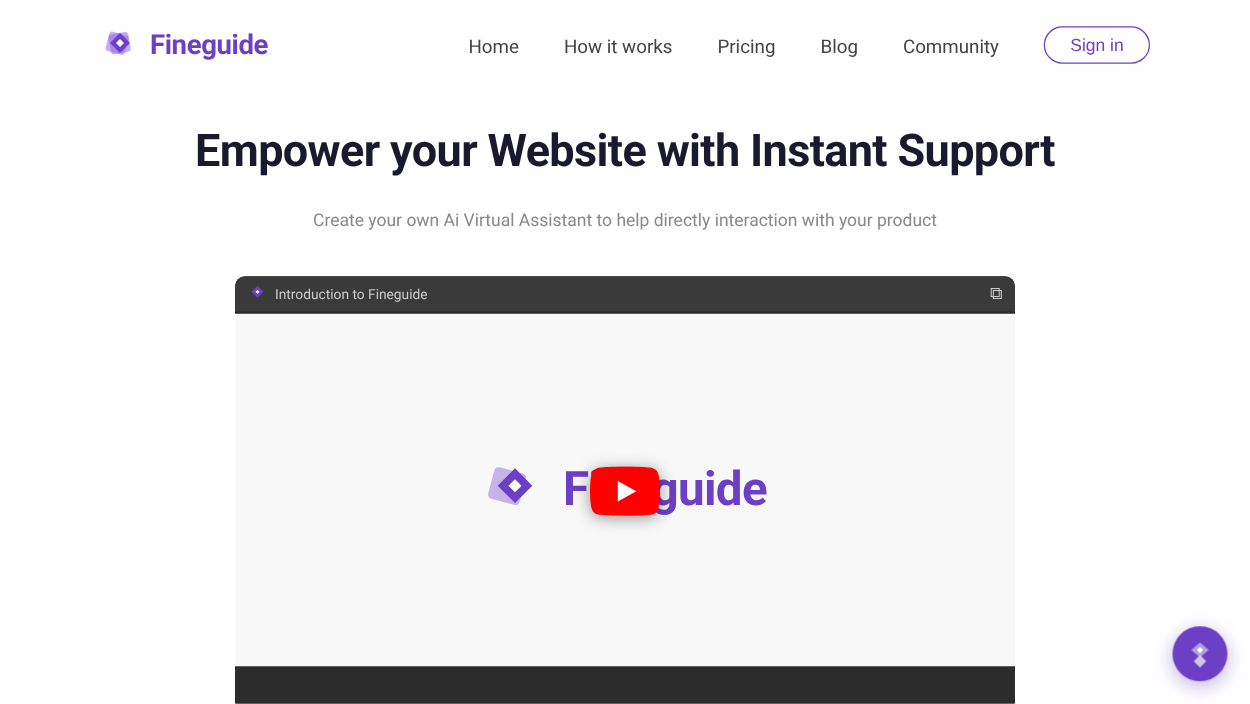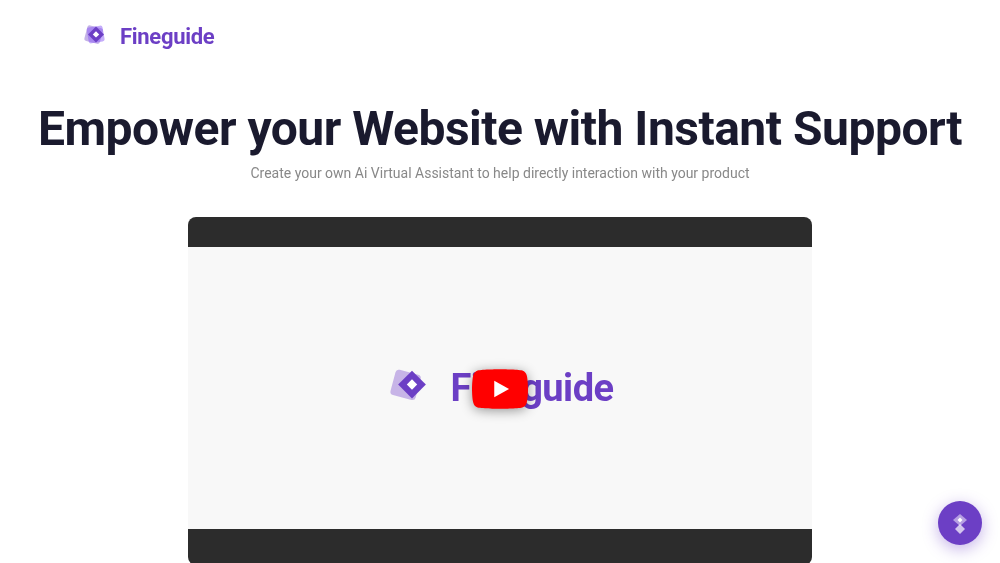--- a/index.html
+++ b/index.html
@@ -75,24 +75,24 @@
       font-weight: 500;
     }
 
     
     .hero {
       text-align: center;
       padding: 28px 0 20px;
     }
 
     .hero-title {
-      font-size: 48px;
+      font-size: 36px;
       font-weight: 700;
       color: #1a1a2e;
-      margin-bottom: 8px;
+      margin-bottom: 27px;
       letter-spacing: -0.5px;
     }
 
     .hero-subtitle {
       font-size: 14px;
       color: #888;
       font-weight: 400;
     }
 
     
@@ -284,29 +284,49 @@
       <rect x="10" y="6" width="20" height="20" rx="3" transform="rotate(15 10 6)" fill="#6c3fc5" opacity="0.4"></rect>
       <rect x="8" y="10" width="20" height="20" rx="3" transform="rotate(-10 8 10)" fill="#8b5cf6" opacity="0.5"></rect>
       <path d="M20 8 L30 18 L20 28 L10 18 Z" fill="#6c3fc5"></path>
       <path d="M16 18 L20 14 L24 18 L20 22 Z" fill="white"></path>
     </svg>
     <span class="logo-text">
       <span>Fine</span><span style="color:#6c3fc5">guide</span>
     </span>
   </a>
 
+  <ul class="nav-links">
+    <li><a href="#">Home</a></li>
+    <li><a href="#">How it works</a></li>
+    <li><a href="#">Pricing</a></li>
+    <li><a href="#">Blog</a></li>
+    <li><a href="#">Community</a></li>
+    <li>
+      <button class="signin-btn">Sign in</button>
+    </li>
+  </ul>
 </nav>
 
 <section class="hero">
   <h1 class="hero-title">Empower your Website with Instant Support</h1>
   <p class="hero-subtitle">Create your own Ai Virtual Assistant to help directly interaction with your product</p>
 </section>
 
 <div class="video-container">
 
+  <div class="video-topbar">
+    <div class="video-title-bar">
+      <svg class="video-logo-small" viewBox="0 0 20 20" fill="none">
+        <path d="M10 2 L16 8 L10 14 L4 8 Z" fill="#6c3fc5"></path>
+        <path d="M8 8 L10 6 L12 8 L10 10 Z" fill="white"></path>
+      </svg>
+      <span class="video-title-text">Introduction to Fineguide</span>
+    </div>
+    <span class="video-copy-icon">⧉</span>
+  </div>
 
   <div class="video-content">
     <div class="video-brand">
       <svg class="video-brand-icon" viewBox="0 0 60 60" fill="none">
         <rect x="12" y="8" width="30" height="30" rx="4" transform="rotate(15 12 8)" fill="#7c4dcc" opacity="0.4"></rect>
         <path d="M30 10 L46 26 L30 42 L14 26 Z" fill="#6c3fc5"></path>
         <path d="M24 26 L30 20 L36 26 L30 32 Z" fill="white"></path>
       </svg>
       <span class="video-brand-text">
         <span>Fine</span><span style="color:#6c3fc5">guide</span>

